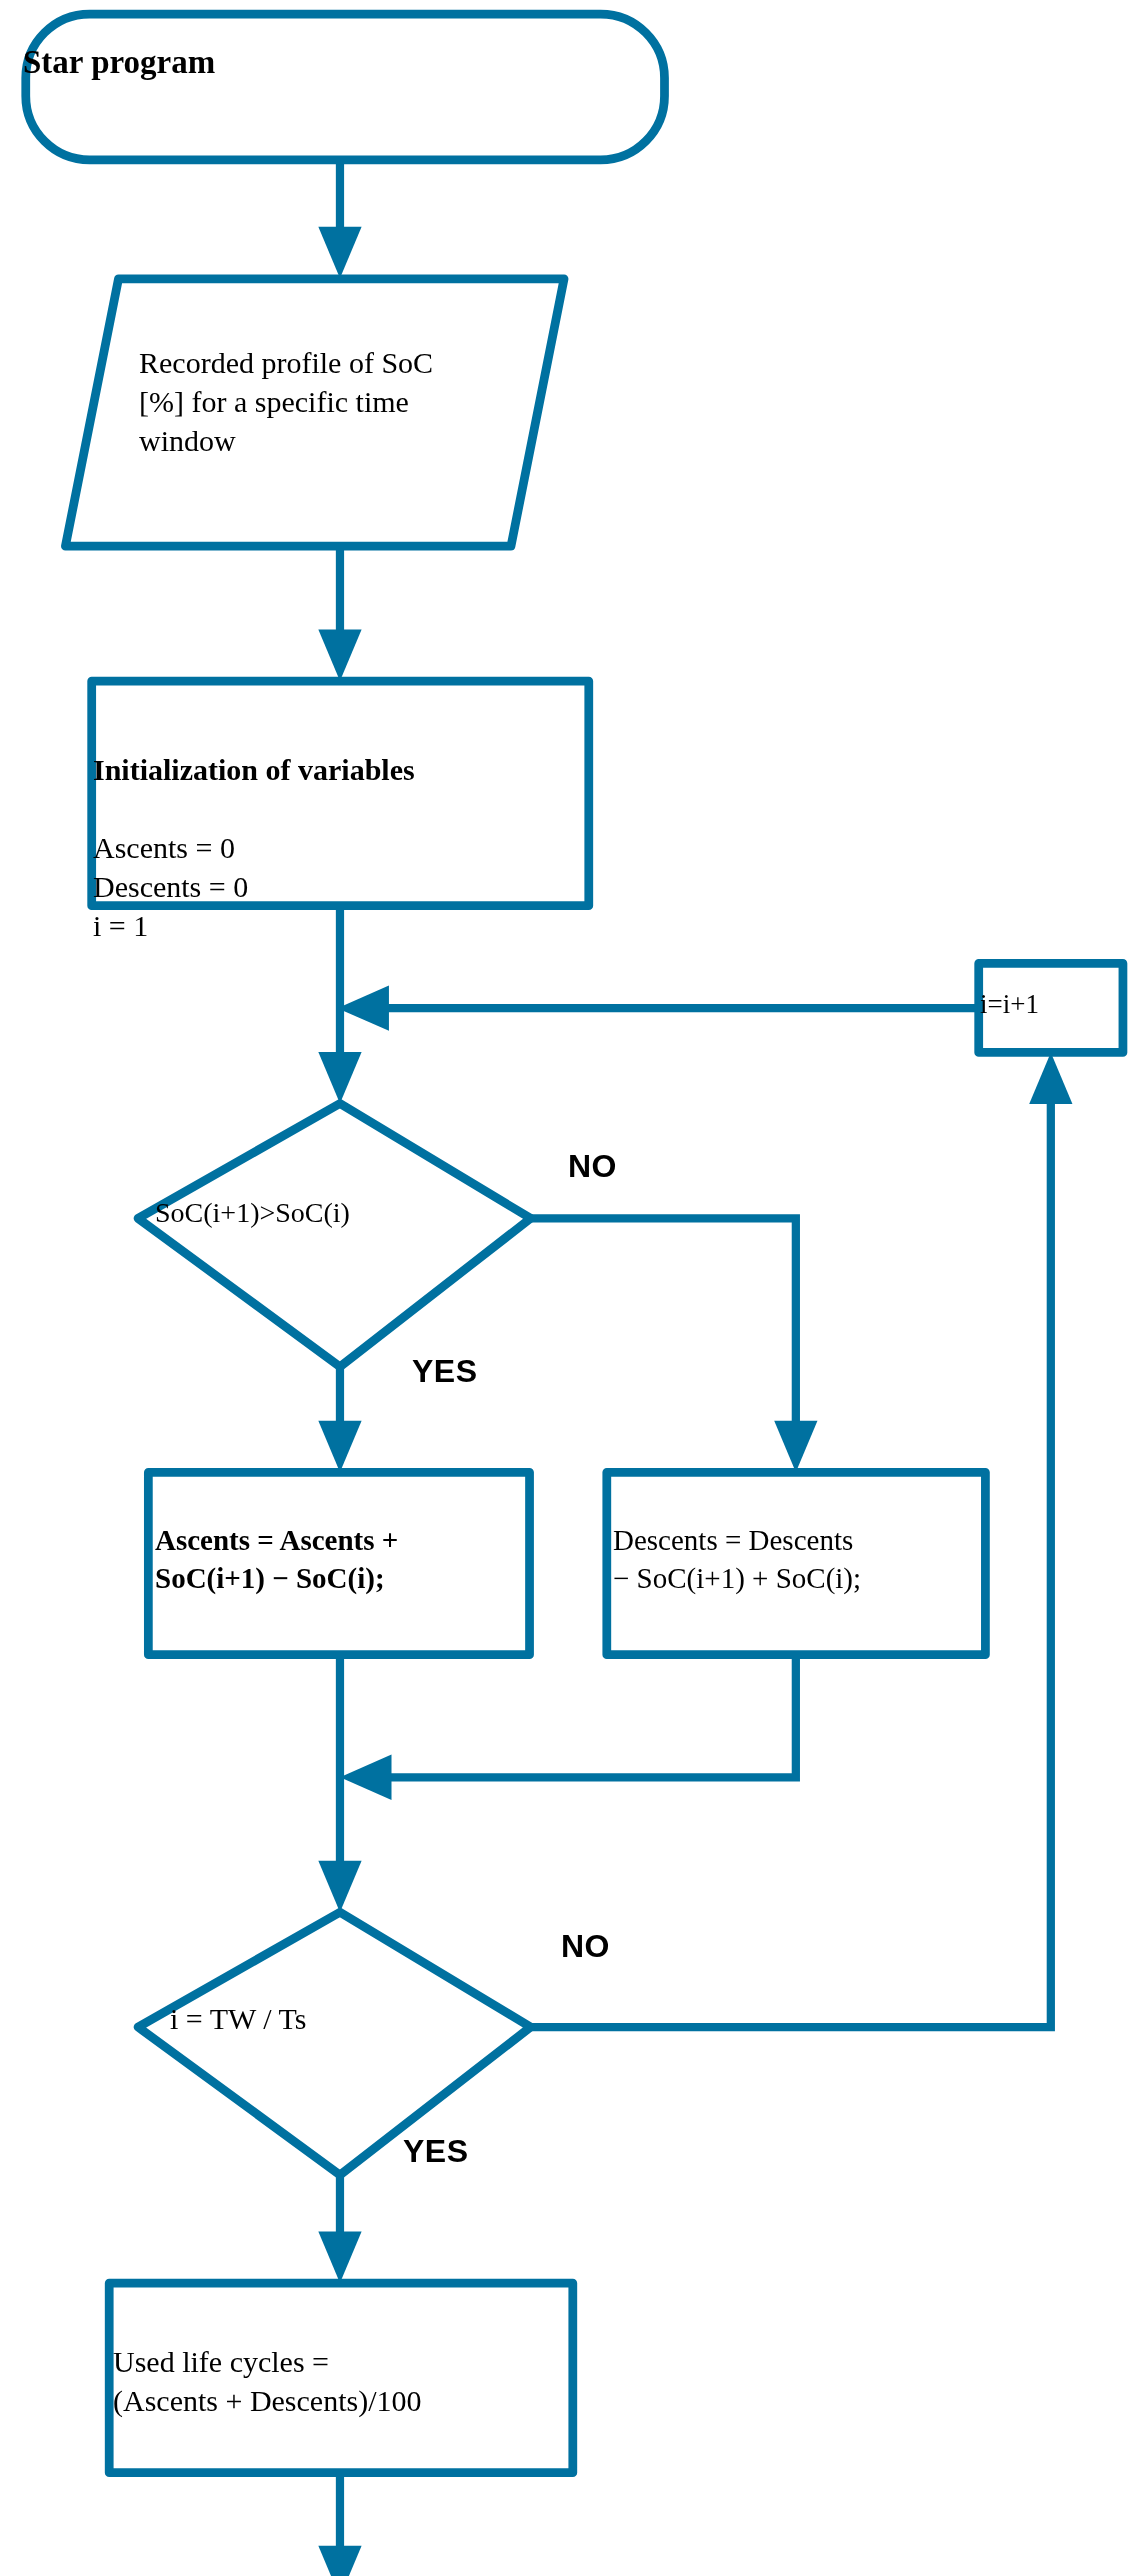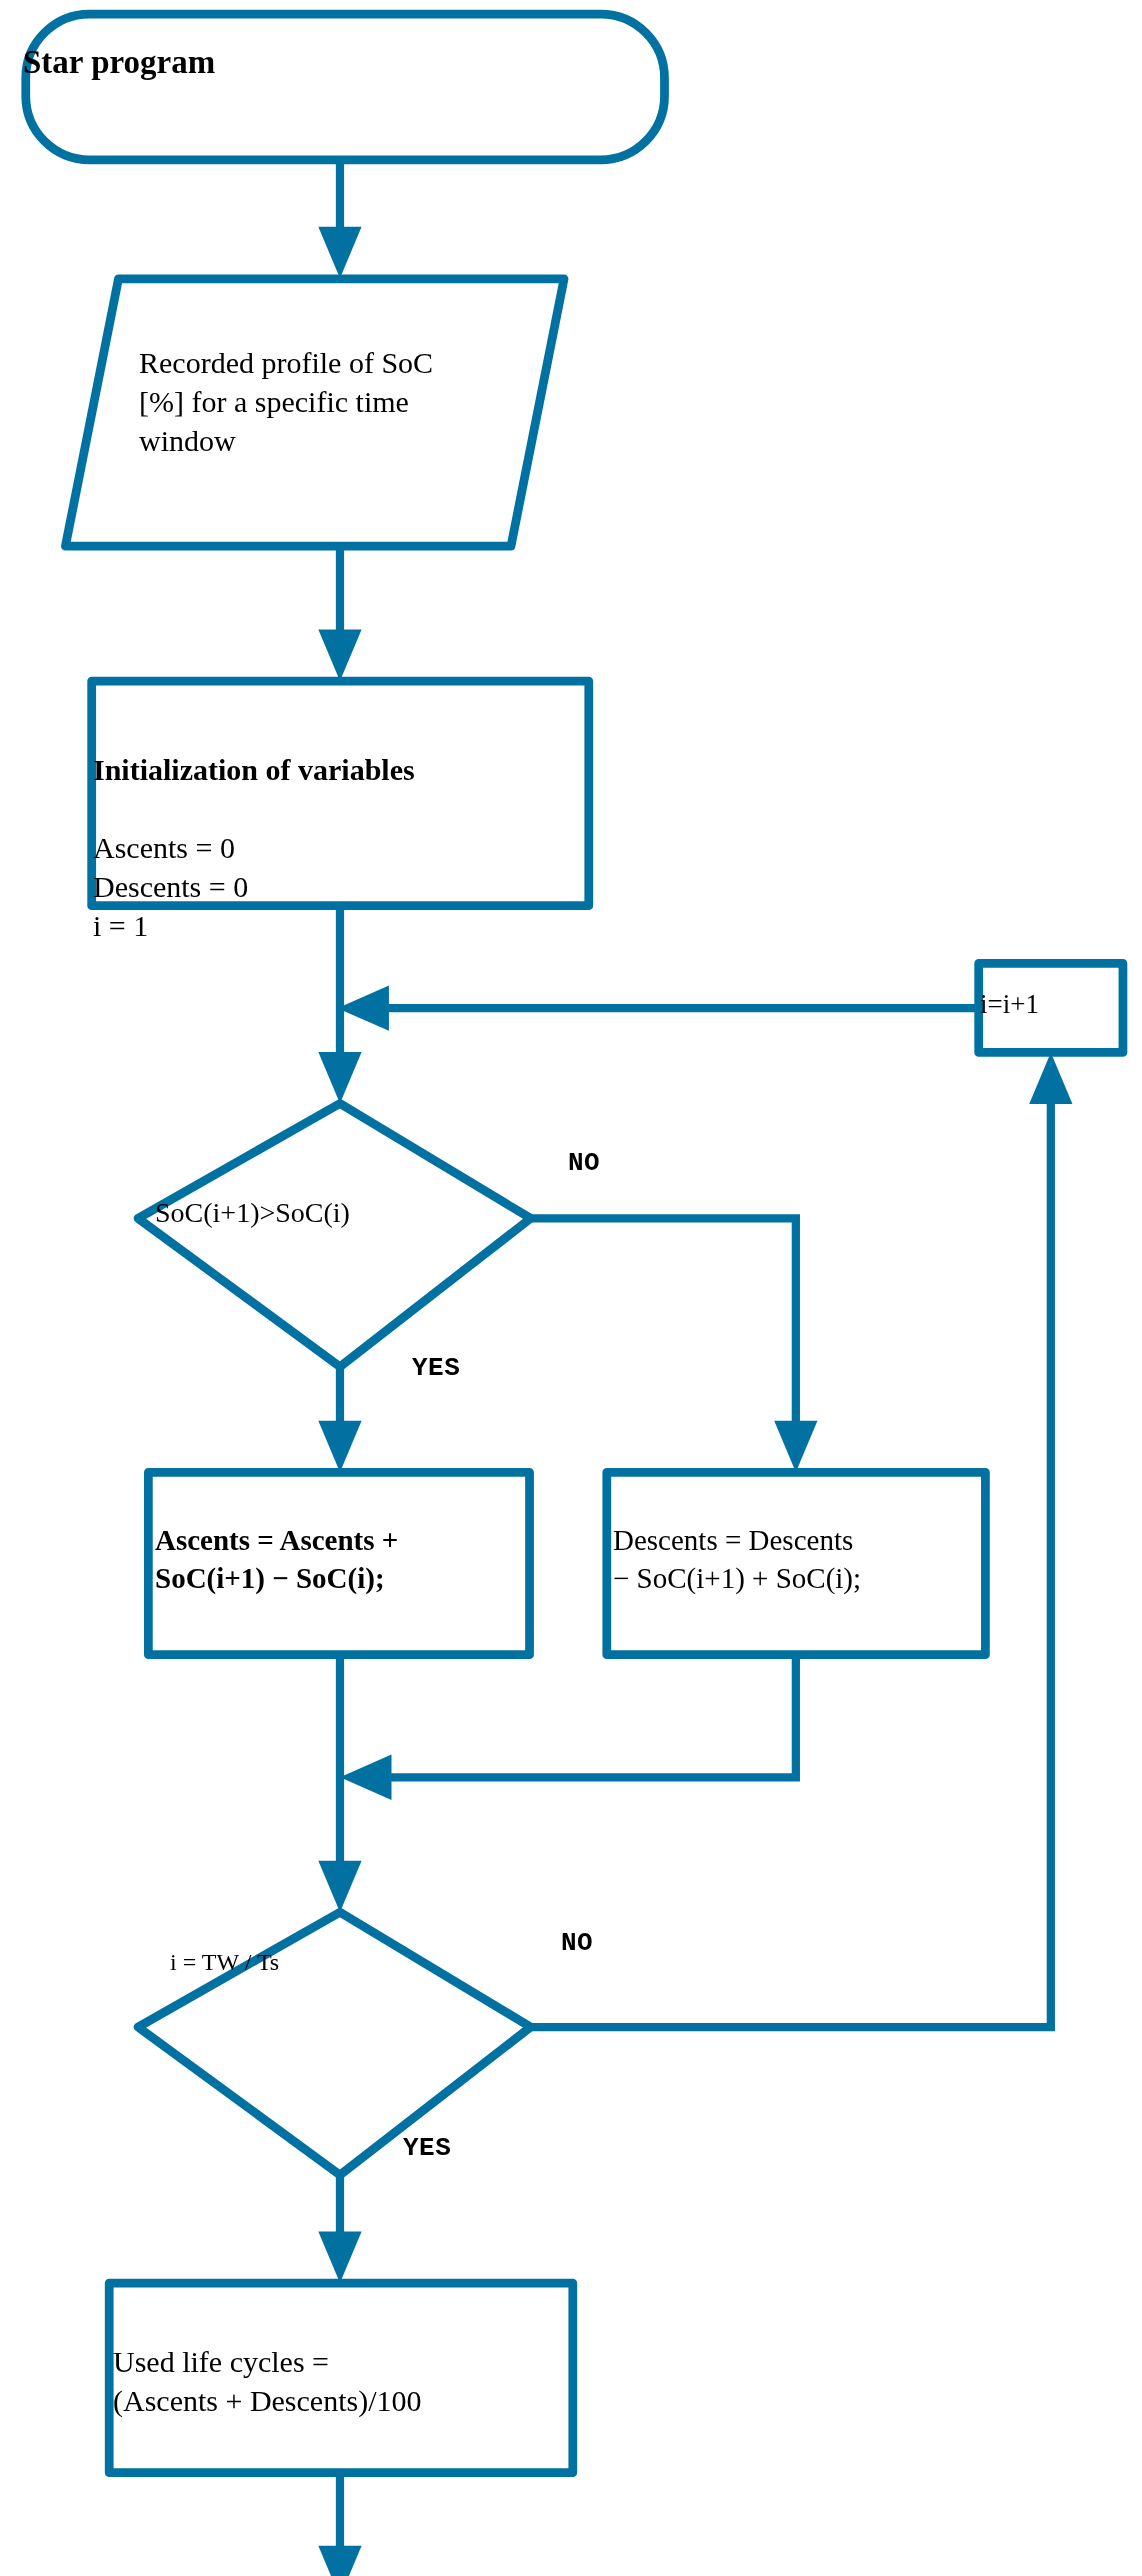--- a/index.html
+++ b/index.html
@@ -51,34 +51,34 @@
     font-family: "Liberation Serif", "DejaVu Serif", serif;
     line-height: 1.30;
     white-space: pre-line;
     pointer-events: none;
   }
   .t-title {
     font-weight: bold;
   }
   .branch-label {
     position: absolute;
-    font-family: Liberation Mono, monospace;
+    font-family: Liberation Sans, sans-serif;
     font-weight: bold;
     color: #000000;
-    font-size: 26px;
+    font-size: 32px;
     letter-spacing: 0.5px;
   }
   .txt-start      { left: 23px;   top: 41px;   width: 644px; font-size: 33px; }
   .txt-input      { left: 139px;  top: 304px;  width: 417px;  font-size: 30px; }
   .txt-init       { left: 93px;  top: 711px; width: 495px;  font-size: 30px; }
   .txt-iter       { left: 980px; top: 987px; width: 143px;  font-size: 27px; }
   .txt-dec1       { left: 155px;  top: 1195px; width: 371px;  font-size: 28px; }
   .txt-ascents    { left: 155px;  top: 1522px; width: 371px;  font-size: 29px; font-weight: bold; }
   .txt-descents   { left: 613px; top: 1522px; width: 368px;  font-size: 29px; }
-  .txt-dec2       { left: 170px;  top: 1947px; width: 340px;  font-size: 24px; }
+  .txt-dec2       { left: 170px;  top: 1999px; width: 340px;  font-size: 30px; }
   .txt-cycles     { left: 113px;  top: 2334px; width: 453px;  font-size: 30px; margin-top: 8px; }
 
   .lbl-no1  { left: 568px; top: 1148px; }
   .lbl-yes1 { left: 412px;  top: 1353px; }
   .lbl-no2  { left: 561px; top: 1928px; }
   .lbl-yes2 { left: 403px;  top: 2133px; }
 </style>
 </head>
 <body>
 

